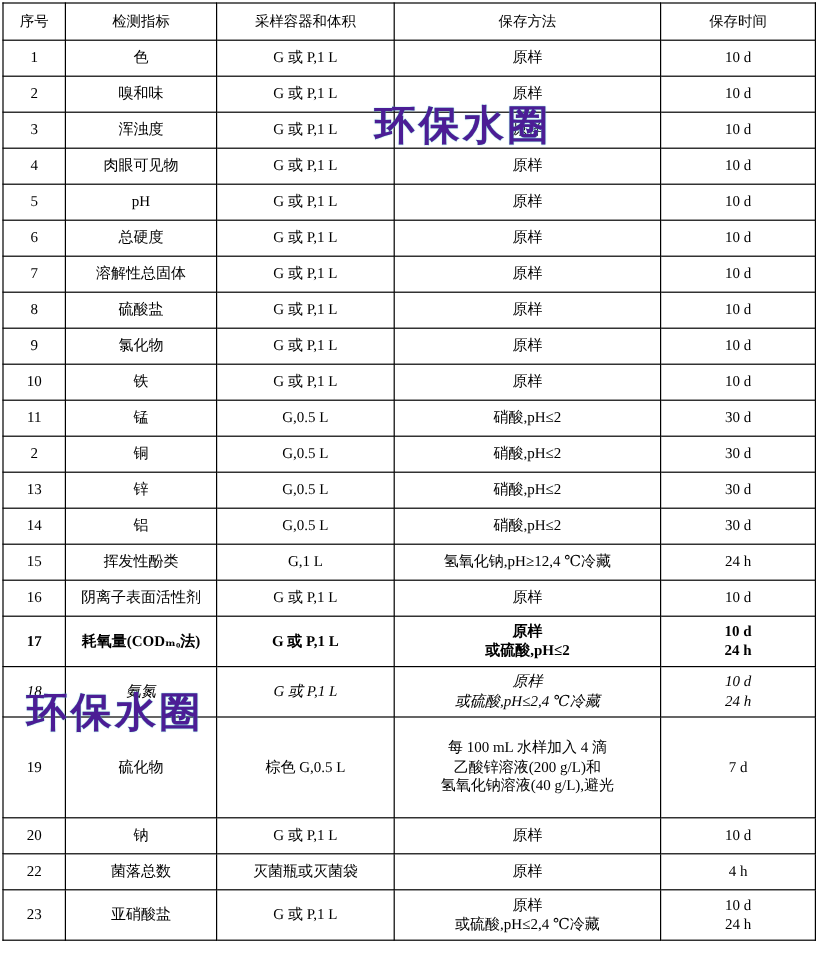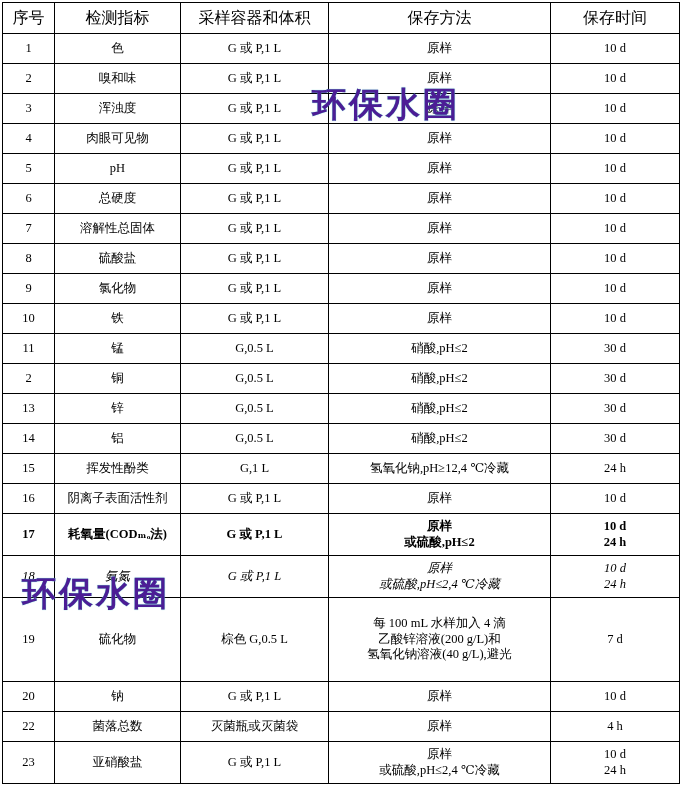--- a/index.html
+++ b/index.html
@@ -39,21 +39,21 @@
     text-align: center;
     vertical-align: middle;
     font-size: 12.5px;
     line-height: 1.25;
     padding: 0;
     background: transparent;
   }
   table.water-table thead th {
     height: 30px;
     font-weight: normal;
-    font-size: 16px;
+    font-size: 12px;
   }
   table.water-table tbody td {
     height: 29px;
   }
   td.col-no { font-size: 12.5px; }
   td.col-item { font-size: 12.5px; }
   td.col-cont { font-size: 12.5px; margin-left: 23px; }
   td.col-pres { font-size: 12.5px; text-align: center; margin-left: 32px; }
   td.col-time { font-size: 12.5px; text-align: left; padding-left: 12px; }
   td.col-time.center { text-align: center; padding-left: 0; }

